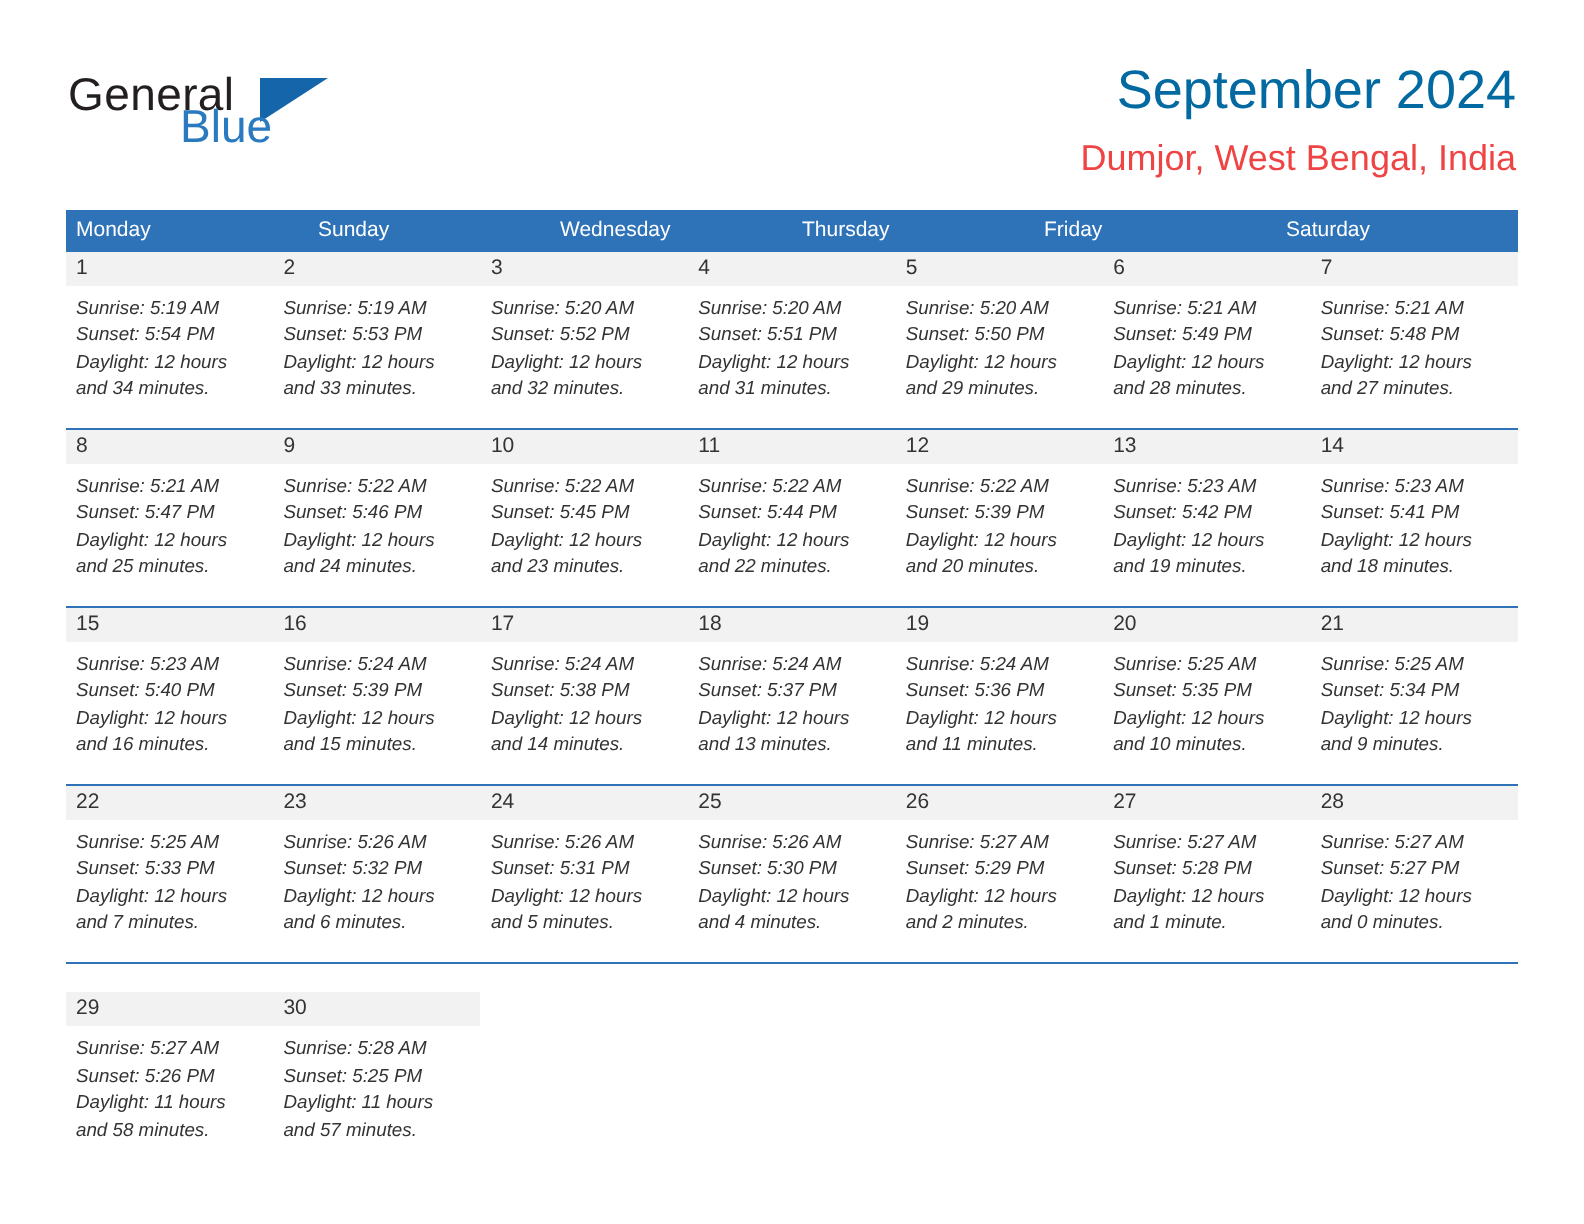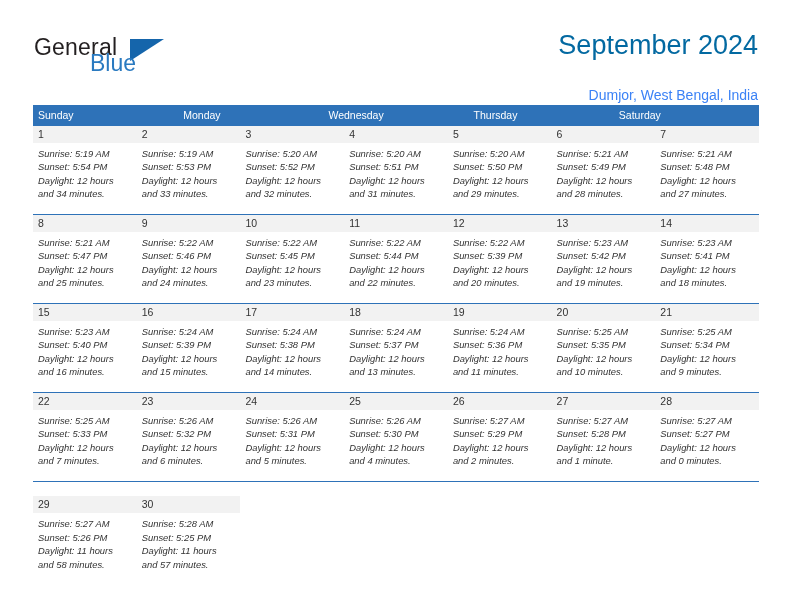--- a/index.html
+++ b/index.html
@@ -65,24 +65,24 @@
     text-align: right;
   }
   .month-title {
     font-size: 27px;
     color: #0369a1;
     font-weight: normal;
     line-height: 34px;
     white-space: nowrap;
   }
   .location {
-    font-size: 14px;
-    color: #3b82f6;
+    font-size: 18px;
+    color: #ef4444;
     line-height: 22px;
-    margin-top: 22px;
+    margin-top: 6px;
     white-space: nowrap;
   }
 
   
   .calendar {
     position: absolute;
     left: 33px;
     top: 105px;
     width: 726px;
   }
@@ -156,24 +156,25 @@
 
     <div class="title-block">
       <div class="month-title">September 2024</div>
       <div class="location">Dumjor, West Bengal, India</div>
     </div>
 
   </div>
 
   <div class="calendar">
     <div class="weekday-row" id="weekday-row">
+        <div class="weekday">Monday</div>
         <div class="weekday">Sunday</div>
-        <div class="weekday">Monday</div>
         <div class="weekday">Wednesday</div>
         <div class="weekday">Thursday</div>
+        <div class="weekday">Friday</div>
         <div class="weekday">Saturday</div>
       </div>
     <div id="weeks-container">
         <div class="week">
           <div class="day-cell filled">
             <div class="date-band">
               <div class="date-num">1</div>
             </div>
             <div class="day-body">
               <div class="day-line">Sunrise: 5:19 AM</div>

